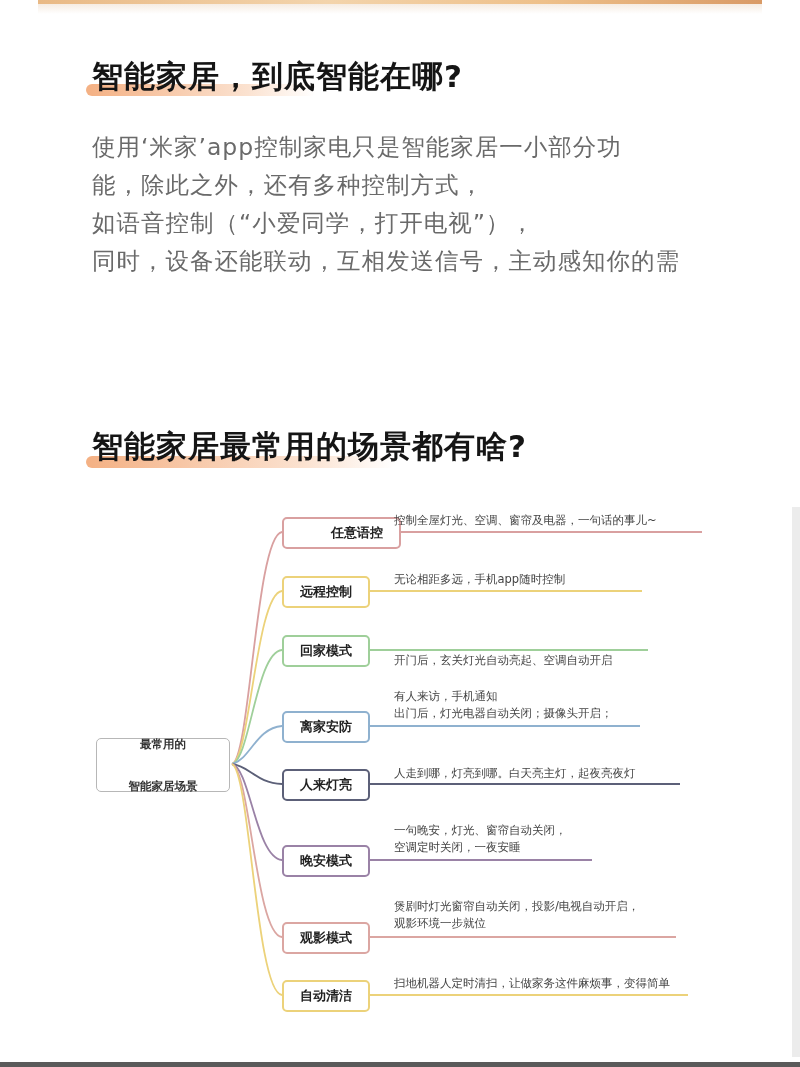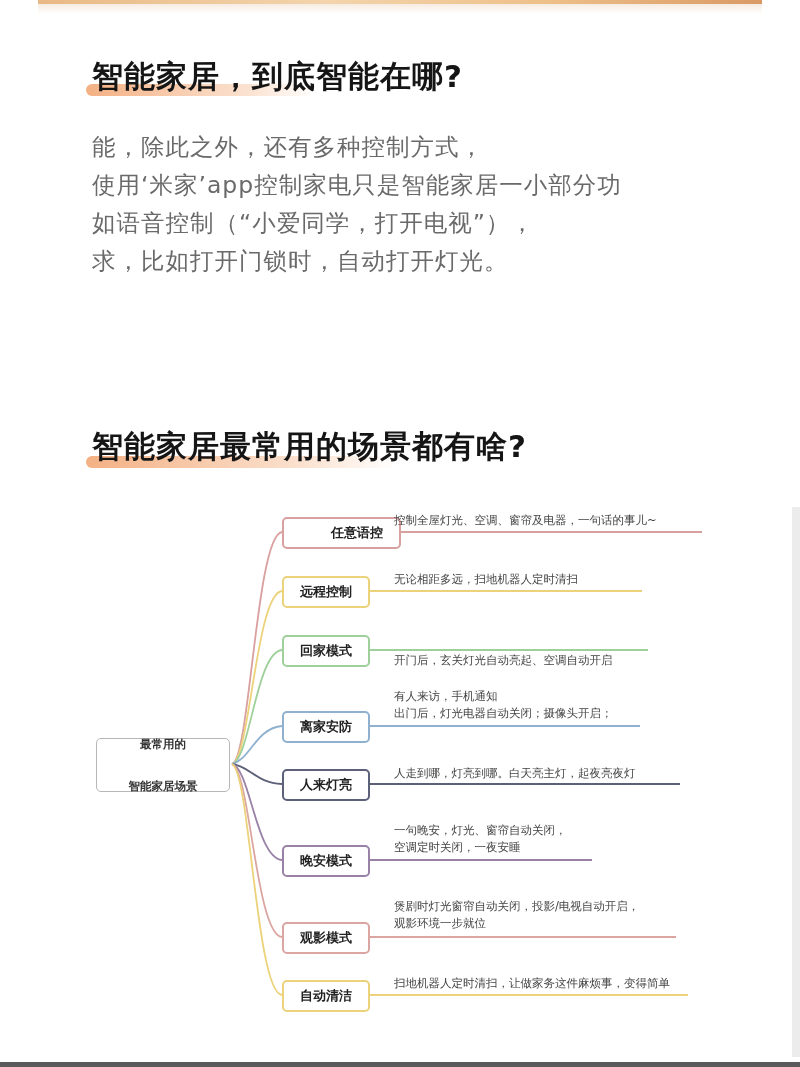--- a/index.html
+++ b/index.html
@@ -30,24 +30,24 @@
 </head>
 <body>
 
 <div class="top-banner"></div>
 <div class="top-shadow"></div>
 
 <div class="hl" style="left:86px; top:84px; width:230px;"></div>
 <div class="heading" style="top:56px;">智能家居，到底智能在哪?</div>
 
 <div class="para">
+  <div>使用‘米家’app控制家电只是智能家居一小部分功</div>
   <div>能，除此之外，还有多种控制方式，</div>
-  <div>使用‘米家’app控制家电只是智能家居一小部分功</div>
   <div>如语音控制（“小爱同学，打开电视”），</div>
-  <div>求，比如打开门锁时，自动打开灯光。</div>
+  <div>同时，设备还能联动，互相发送信号，主动感知你的需</div>
 </div>
 
 <div class="hl" style="left:86px; top:456px; width:310px;"></div>
 <div class="heading" style="top:426px;">智能家居最常用的场景都有啥?</div>
 
 <div class="frame-right"></div>
 
 <svg class="lines" width="800" height="1067">
   <g fill="none" stroke-width="1.8">
     <path d="M232 764 C 250 760, 256 535, 282 532 L 702 532" stroke="#d9a0a0"></path>
@@ -63,21 +63,21 @@
 
 <div class="root">
   <div>最常用的</div>
   <div>智能家居场景</div>
 </div>
 
 <div class="node" style="top:517px; border-color:#d9a0a0;padding-left:31px;">任意语控</div>
 <div class="desc" style="top:512px;">控制全屋灯光、空调、窗帘及电器，一句话的事儿~</div>
 
 <div class="node" style="top:576px; border-color:#ecd27a;">远程控制</div>
-<div class="desc" style="top:571px;">无论相距多远，扫地机器人定时清扫</div>
+<div class="desc" style="top:571px;">无论相距多远，手机app随时控制</div>
 
 <div class="node" style="top:635px; border-color:#9fcf9a;">回家模式</div>
 <div class="desc" style="top:628px;margin-top:24px;">开门后，玄关灯光自动亮起、空调自动开启</div>
 
 <div class="node" style="top:711px; border-color:#8fb1cf;">离家安防</div>
 <div class="desc" style="top:688px;">
   <div>有人来访，手机通知</div>
   <div>出门后，灯光电器自动关闭；摄像头开启；</div>
 </div>
 

